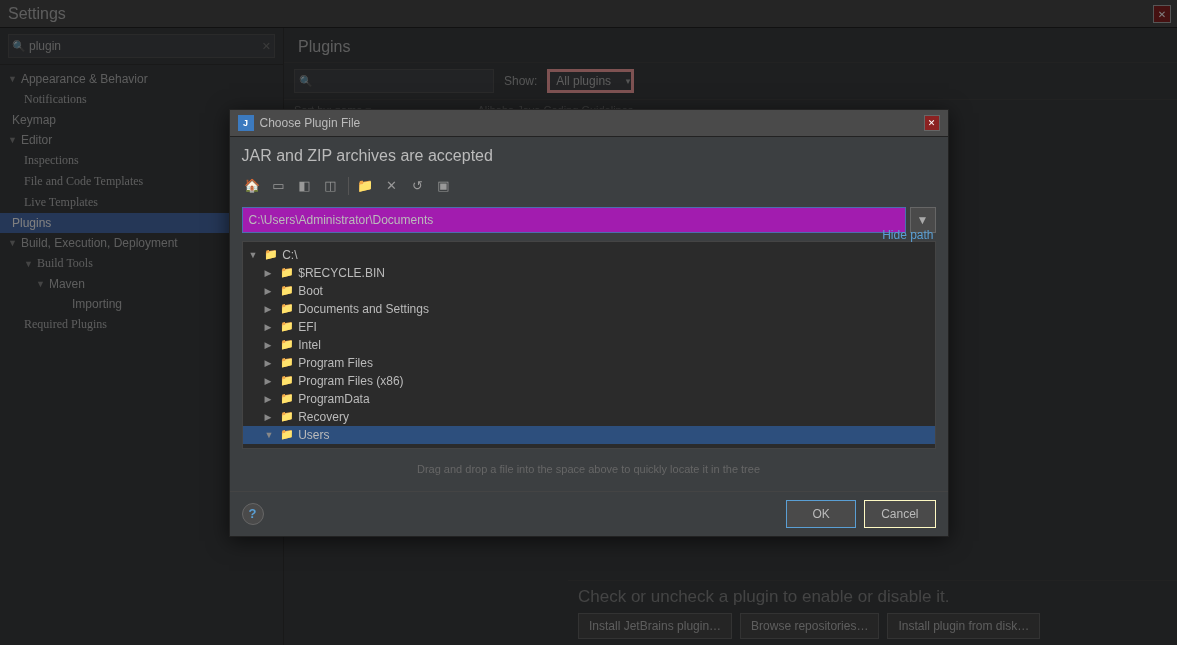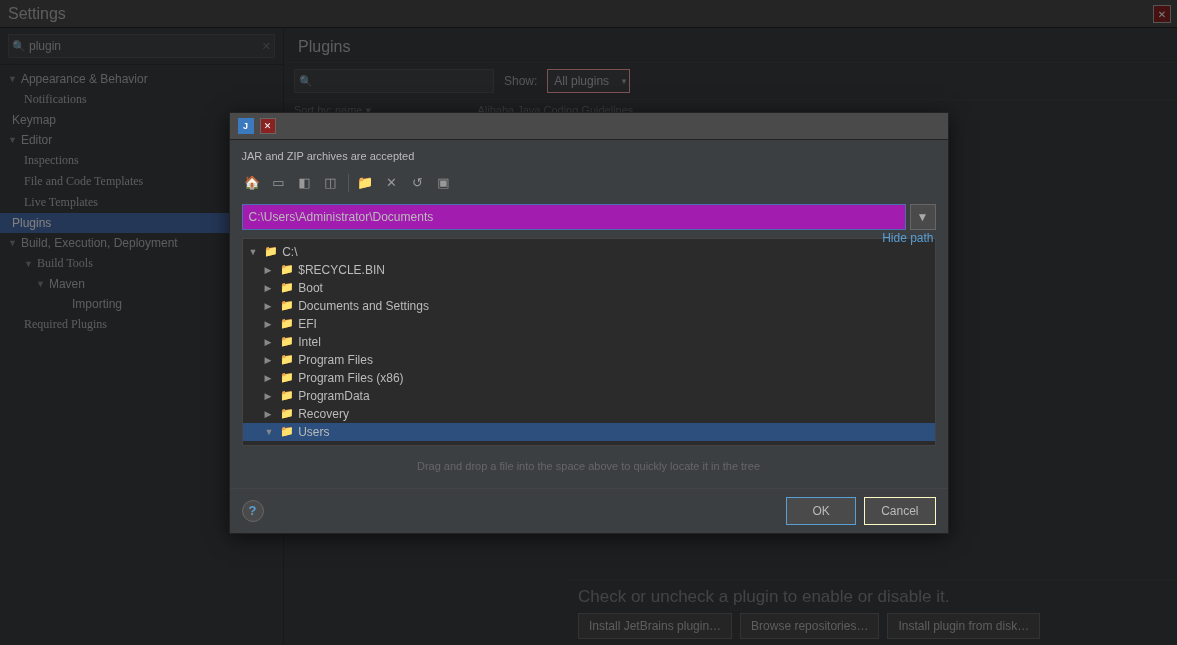--- a/index.html
+++ b/index.html
@@ -157,21 +157,21 @@
       height: 24px;
       width: 200px;
       outline: none;
     }
     .show-label {
       color: #aaa;
       font-size: 12px;
     }
     .show-dropdown {
       background: #45474a;
-      border: 1px solid #fca5a5;
+      border: 3px solid #fca5a5;
       color: #bbbbbb;
       padding: 2px 20px 2px 6px;
       font-size: 12px;
       height: 24px;
       cursor: pointer;
       outline: none;
       appearance: none;
       position: relative;
     }
     .dropdown-wrapper {
@@ -287,21 +287,21 @@
     .modal-body {
       flex: 1;
       padding: 10px 12px;
       display: flex;
       flex-direction: column;
       gap: 8px;
     }
 
     .modal-info {
       color: #bbbbbb;
-      font-size: 11px;
+      font-size: 16px;
     }
 
     .modal-toolbar {
       display: flex;
       align-items: center;
       gap: 4px;
       padding: 2px 0;
     }
     .modal-toolbar-btn {
       width: 22px;
@@ -546,20 +546,21 @@
   </div>
 </div>
 
 <div class="modal-overlay">
   <div class="modal">
 
     <div class="modal-title-bar">
       <div class="modal-icon">
         <span>J</span>
       </div>
+      <span class="modal-title">Choose Plugin File</span>
       <div class="modal-close">✕</div>
     </div>
 
     <div class="modal-body">
       <div class="modal-info">JAR and ZIP archives are accepted</div>
 
       <div class="modal-toolbar">
         <button class="modal-toolbar-btn" title="Home">🏠</button>
         <button class="modal-toolbar-btn" title="Desktop">▭</button>
         <button class="modal-toolbar-btn" title="Up">◧</button>

